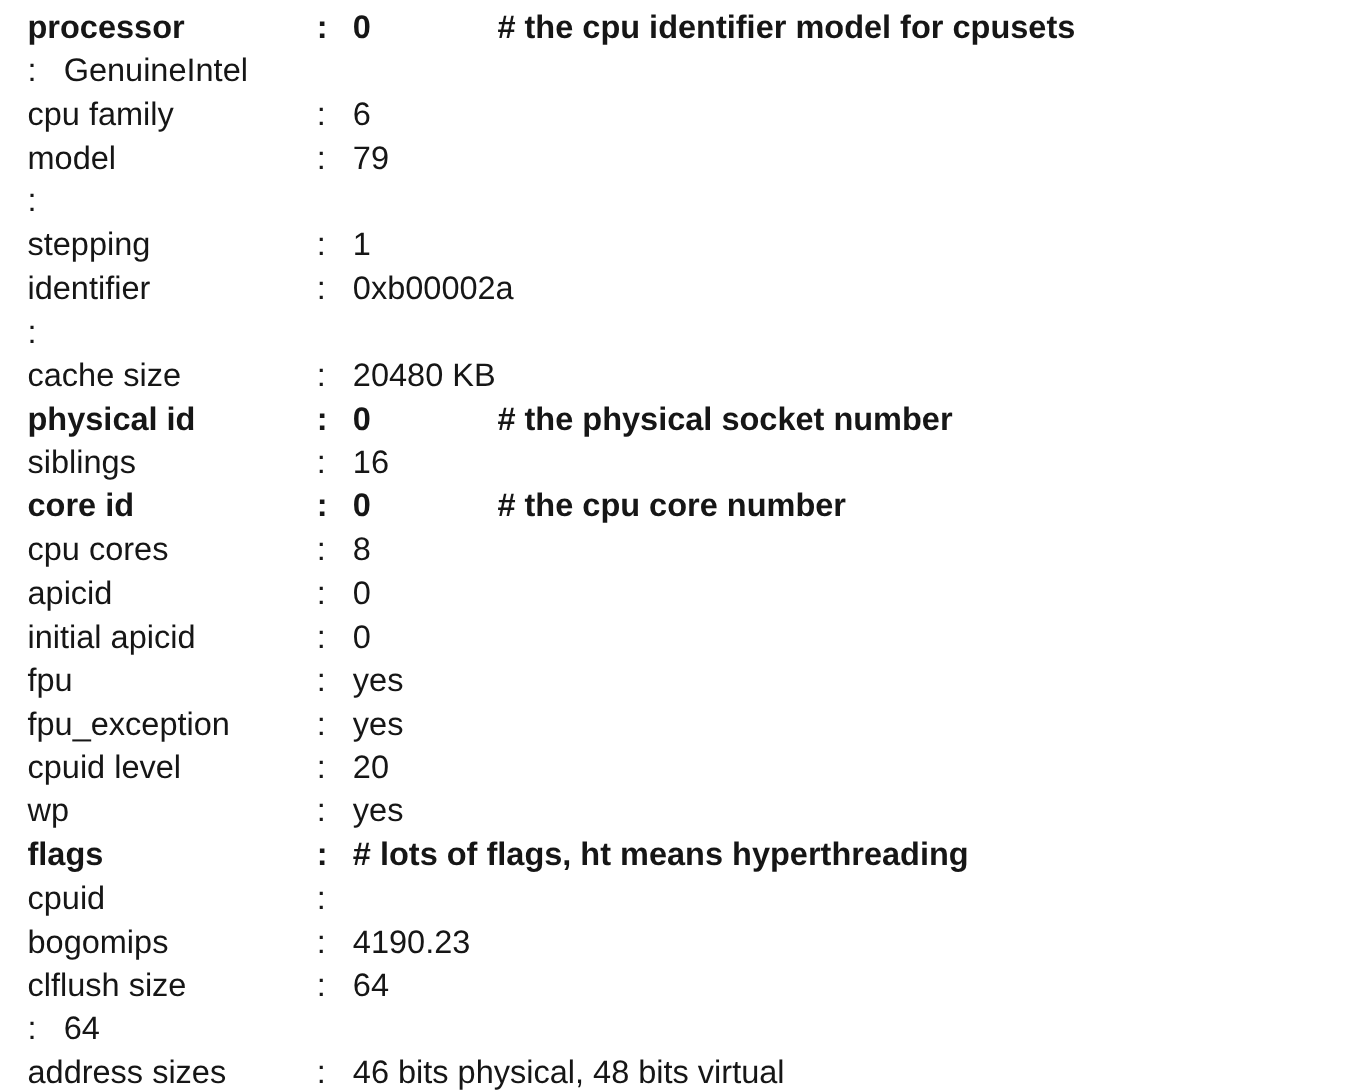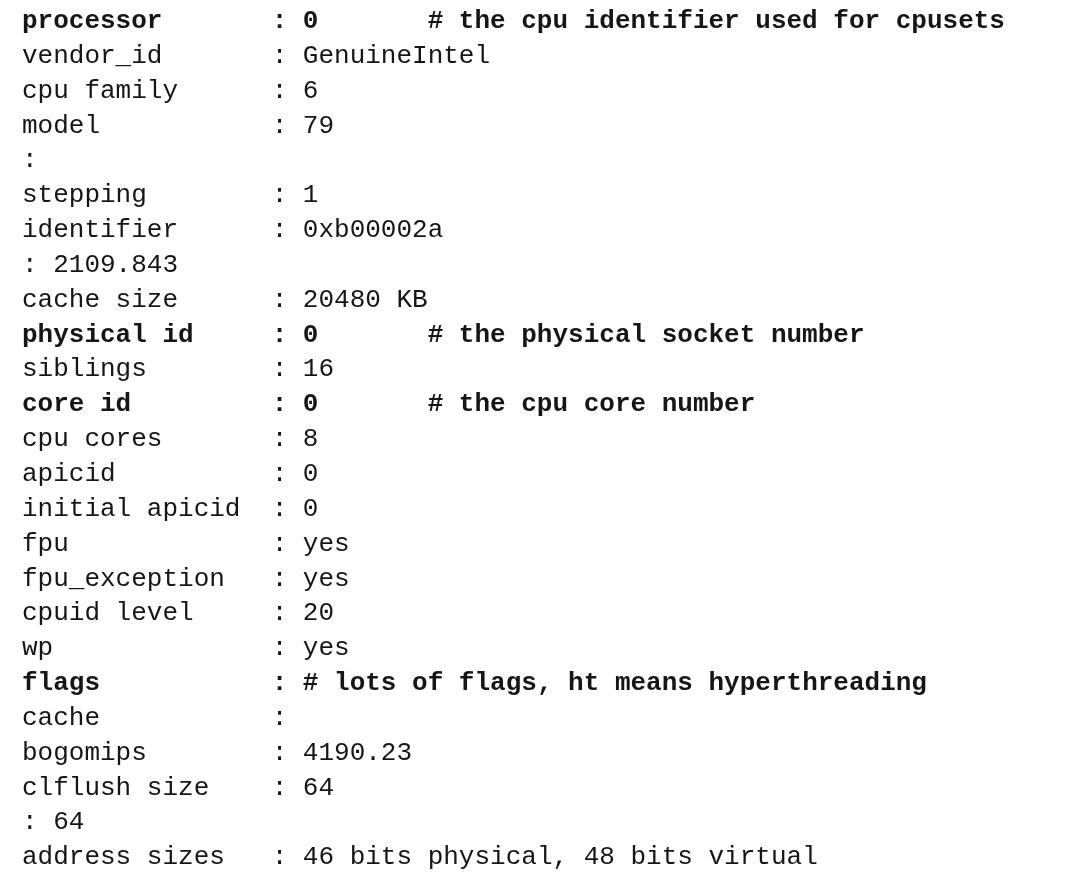--- a/index.html
+++ b/index.html
@@ -7,21 +7,21 @@
     padding: 0;
     background: #ffffff;
   }
   .screen {
     width: 1080px;
     height: 872px;
     box-sizing: border-box;
     padding: 4px 8px 0 22px;
     background: #ffffff;
     overflow: hidden;
-    font-family: Liberation Mono, monospace;
+    font-family: Liberation Sans, sans-serif;
     font-size: 26px;
     line-height: 34.85px;
     color: #161616;
   }
   .line {
     display: flex;
     white-space: pre;
   }
   .line.bold {
     font-weight: bold;
@@ -43,24 +43,23 @@
   }
 </style>
 </head>
 <body>
 
 <div class="screen" style="color: rgb(22, 22, 22); background: rgb(255, 255, 255);">
     <div class="line bold">
     <span class="k">processor</span>
     <span class="s">:</span>
     <span class="v">0</span>
-    <span class="c"># the cpu identifier used for cpusets</span>
+    <span class="c"># the cpu identifier model for cpusets</span>
   </div>
     <div class="line">
-    <span class="k">vendor_id</span>
     <span class="s">:</span>
     <span class="v">GenuineIntel</span>
     <span class="c"></span>
   </div>
     <div class="line">
     <span class="k">cpu family</span>
     <span class="s">:</span>
     <span class="v">6</span>
     <span class="c"></span>
   </div>
@@ -81,21 +80,20 @@
     <span class="c"></span>
   </div>
     <div class="line">
     <span class="k">identifier</span>
     <span class="s">:</span>
     <span class="v">0xb00002a</span>
     <span class="c"></span>
   </div>
     <div class="line">
     <span class="s">:</span>
-    <span class="v">2109.843</span>
     <span class="c"></span>
   </div>
     <div class="line">
     <span class="k">cache size</span>
     <span class="s">:</span>
     <span class="v">20480 KB</span>
     <span class="c"></span>
   </div>
     <div class="line bold">
     <span class="k">physical id</span>
@@ -156,21 +154,21 @@
     <span class="s">:</span>
     <span class="v">yes</span>
     <span class="c"></span>
   </div>
     <div class="line bold">
     <span class="k">flags</span>
     <span class="s">:</span>
     <span class="c"># lots of flags, ht means hyperthreading</span>
   </div>
     <div class="line">
-    <span class="k">cache</span>
+    <span class="k">cpuid</span>
     <span class="s">:</span>
     <span class="v"></span>
     <span class="c"></span>
   </div>
     <div class="line">
     <span class="k">bogomips</span>
     <span class="s">:</span>
     <span class="v">4190.23</span>
     <span class="c"></span>
   </div>

